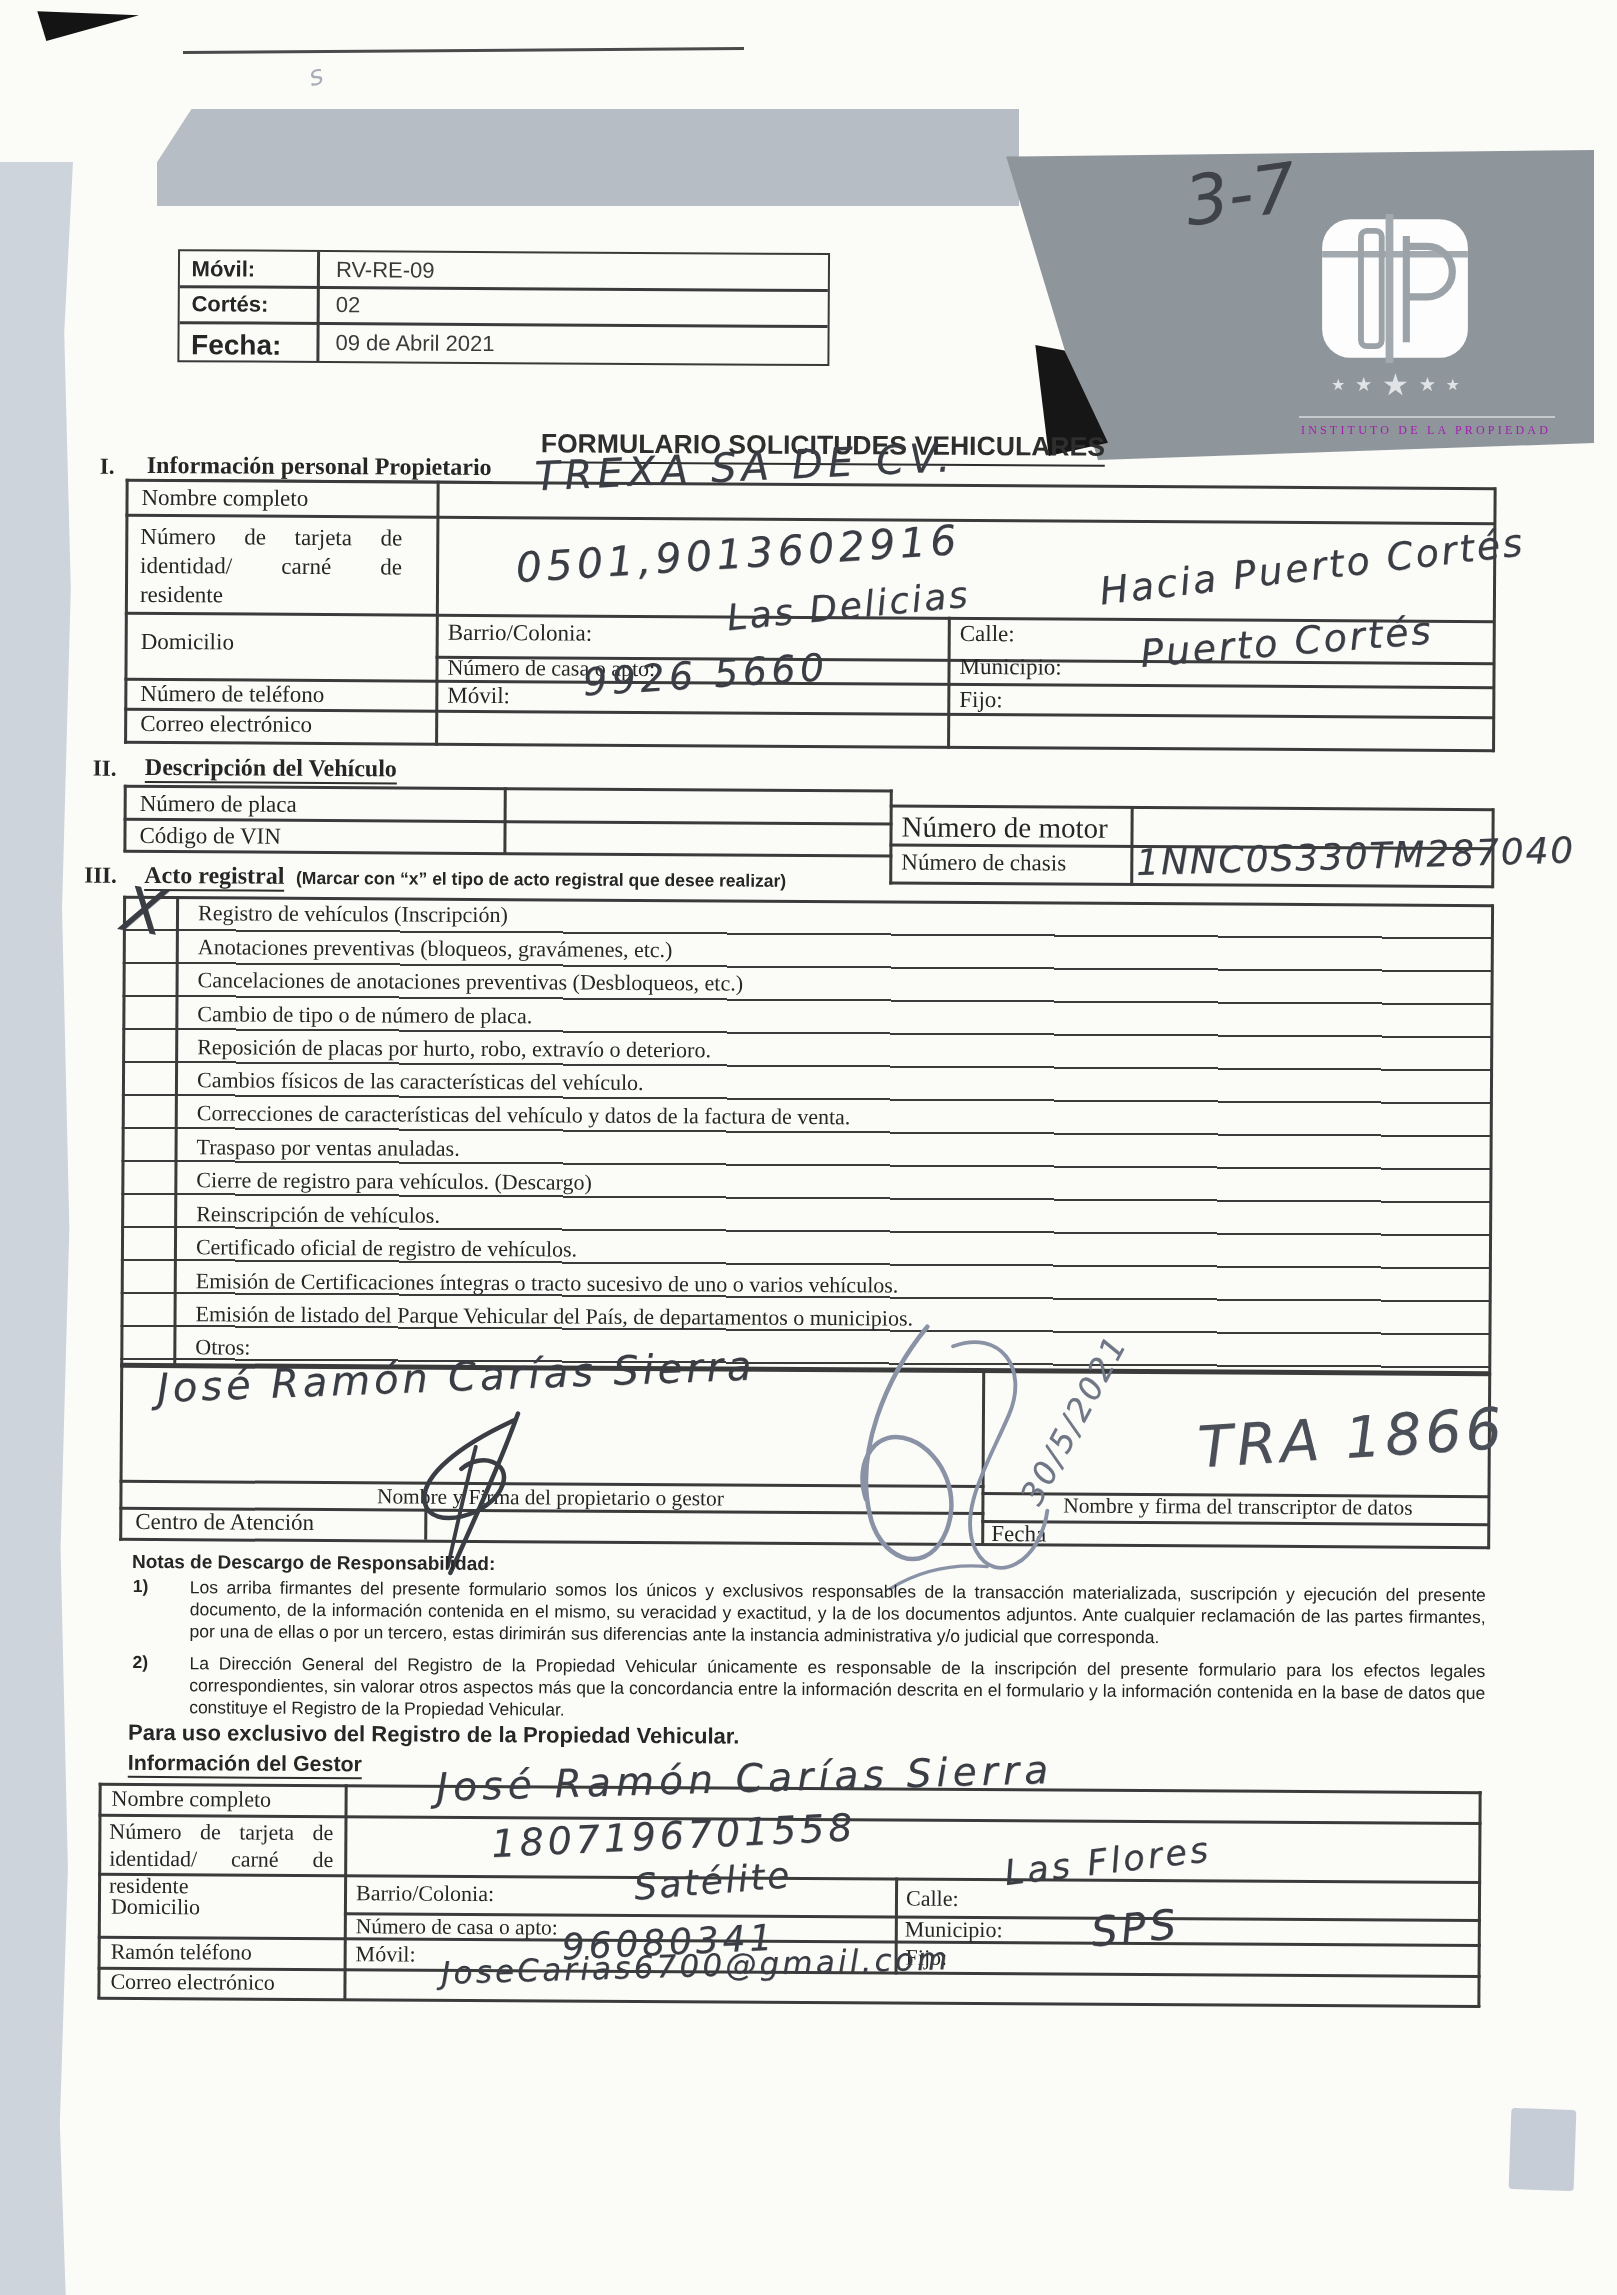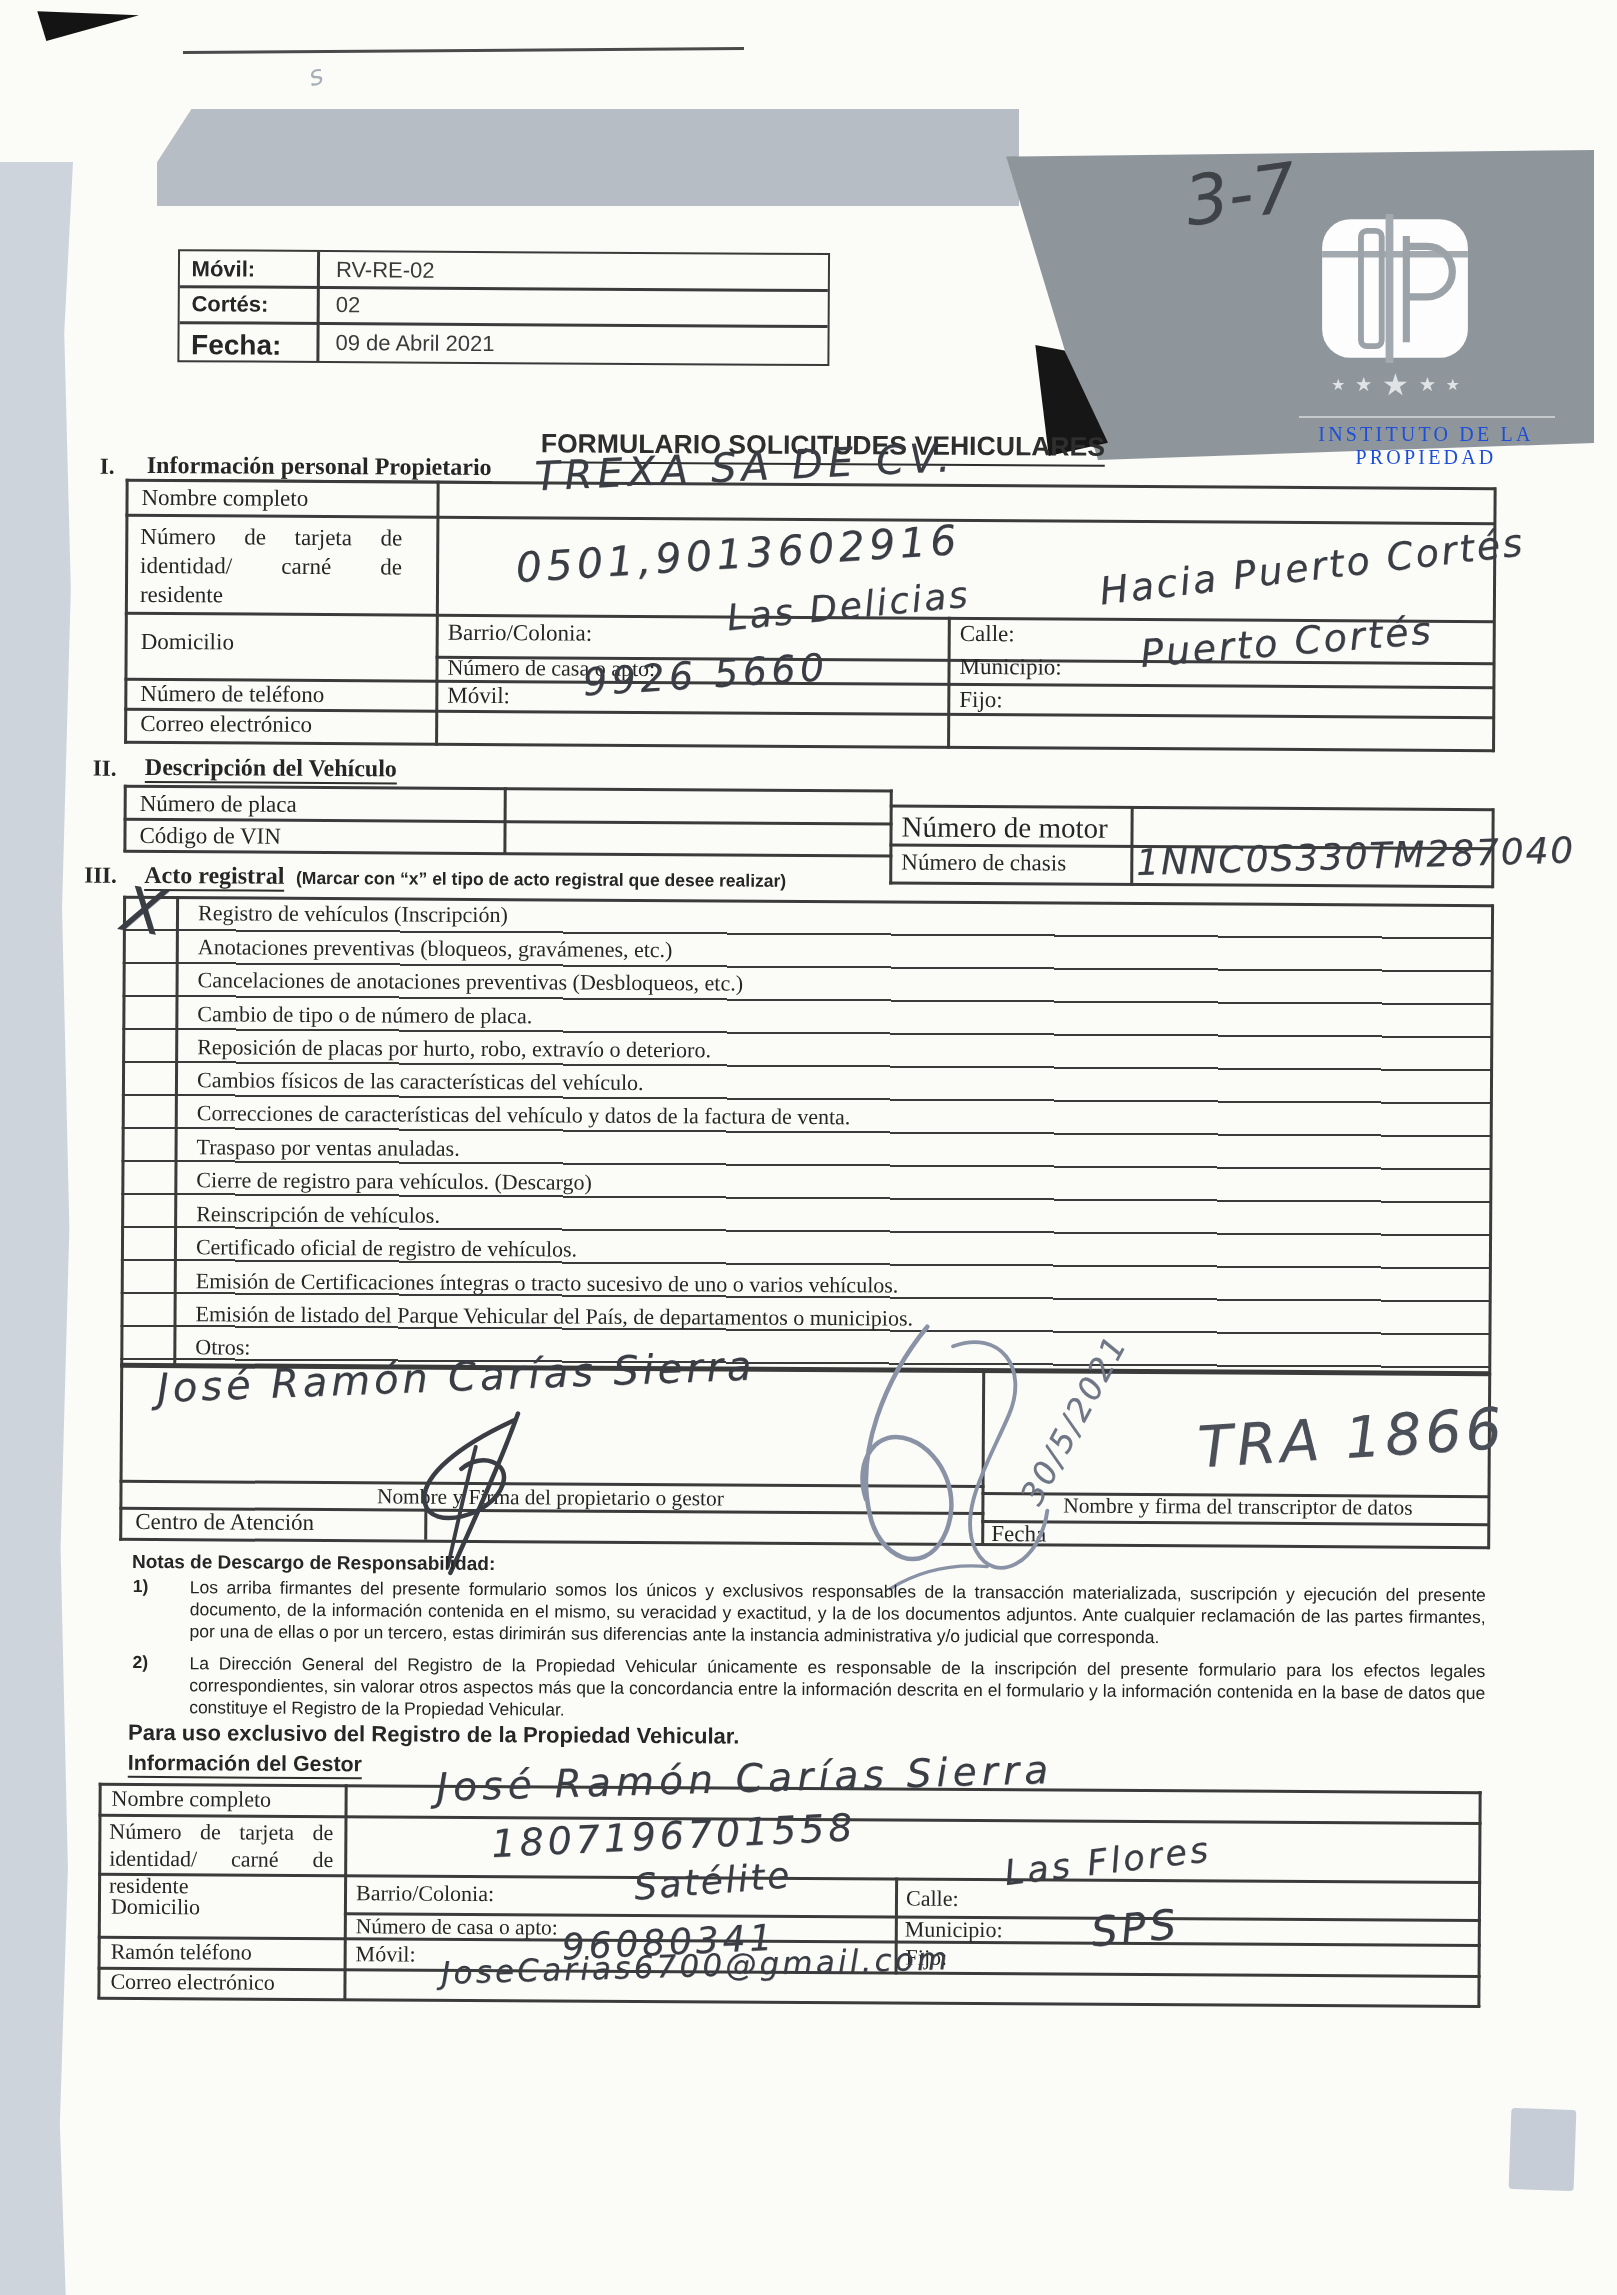--- a/index.html
+++ b/index.html
@@ -47,31 +47,31 @@
     </svg>
   </div>
   <div class="abs" style="left:1308px;top:367px;width:175px;display:flex;align-items:center;justify-content:center;gap:9.7px;color:#dfe3e5;">
     <span style="font-size:15.6px;">★</span>
     <span style="font-size:19.4px;">★</span>
     <span style="font-size:30px;">★</span>
     <span style="font-size:19.4px;">★</span>
     <span style="font-size:15.6px;">★</span>
   </div>
   <div class="abs" style="left:1299px;top:416px;width:256px;height:1.9px;background:#c5cacd;"></div>
-  <div class="abs serif cap" style="left:1264px;top:423px;width:324px;text-align:center;font-size:20px;color:#1d4ed8;">INSTITUTO DE LA PROPIEDAD</div>
+  <div class="abs serif cap" style="left:1264px;top:423px;width:324px;text-align:center;font-size:12px;color:#a21caf;">INSTITUTO DE LA PROPIEDAD</div>
   <div class="abs hw" style="left:1180px;top:163px;font-size:68px;color:#3f4347;transform:rotate(-8deg);">3-7</div>
 
   <div class="sheet">
 
     <div class="abs" style="left:174px;top:253px;width:648px;height:109px;border:2.6px solid #3a3a3a;">
       <div class="hl" style="left:0;top:34px;width:648px;"></div>
       <div class="hl" style="left:0;top:70px;width:648px;"></div>
       <div class="vl" style="left:137px;top:0;height:109px;"></div>
       <div class="abs sans b" style="left:11.7px;top:5.2px;font-size:22px;">Móvil:</div>
-      <div class="abs sans" style="left:156px;top:5.2px;font-size:22px;color:#3a3a3a;">RV-RE-02</div>
+      <div class="abs sans" style="left:156px;top:5.2px;font-size:22px;color:#3a3a3a;">RV-RE-09</div>
       <div class="abs sans b" style="left:11.7px;top:40px;font-size:22px;">Cortés:</div>
       <div class="abs sans" style="left:156px;top:40px;font-size:22px;color:#3a3a3a;">02</div>
       <div class="abs sans b" style="left:11.7px;top:78px;font-size:28px;">Fecha:</div>
       <div class="abs sans" style="left:156px;top:78px;font-size:22px;color:#3a3a3a;">09 de Abril 2021</div>
     </div>
 
     <div class="abs" style="left:454px;top:430px;width:732px;text-align:center;">
       <span class="sans b" style="font-size:26.6px;border-bottom:2.6px solid #2e2e2e;padding-bottom:2.6px;color:#2e2e2e;">FORMULARIO SOLICITUDES VEHICULARES</span>
     </div>
 

